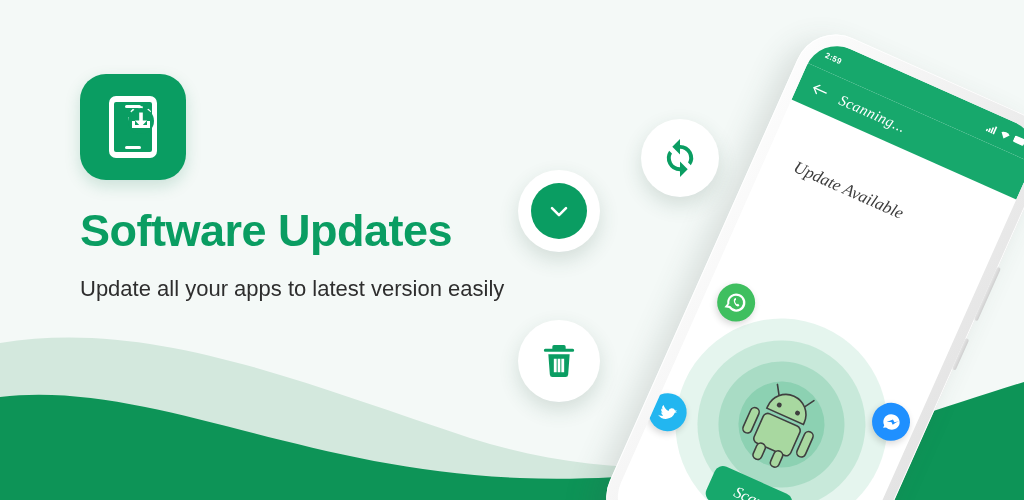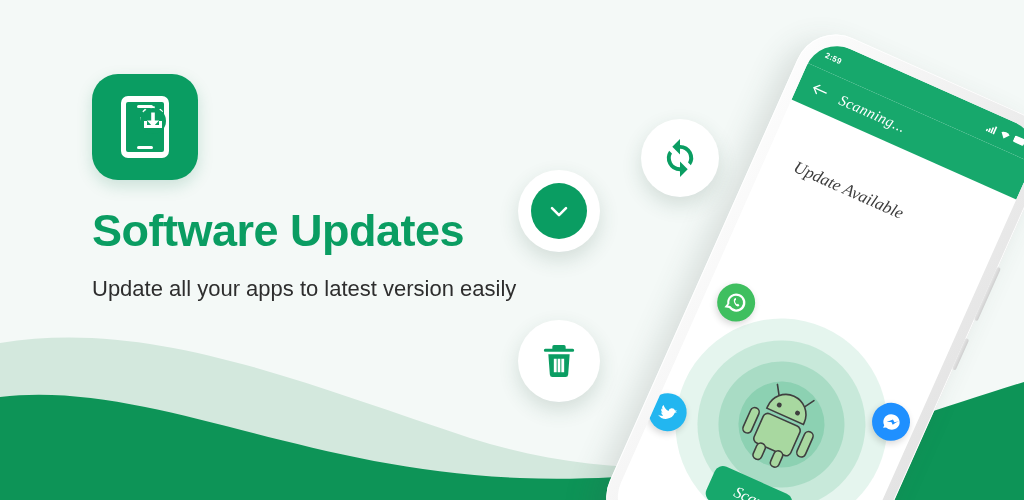--- a/index.html
+++ b/index.html
@@ -10,21 +10,21 @@
     position:relative;
   }
 
   
   .bg-waves { position:absolute; inset:0; z-index:1; pointer-events:none; }
   .bg-waves svg { display:block; width:1024px; height:500px; }
 
   
   .hero-left {
     position:absolute;
-    left:12px; top:0;
+    left:0; top:0;
     width:560px; height:357px;
     z-index:5;
   }
 
   .app-logo {
     position:absolute;
     left:80px; top:74px;
     width:106px; height:106px;
     background:#0a9d62;
     border-radius:26px;

